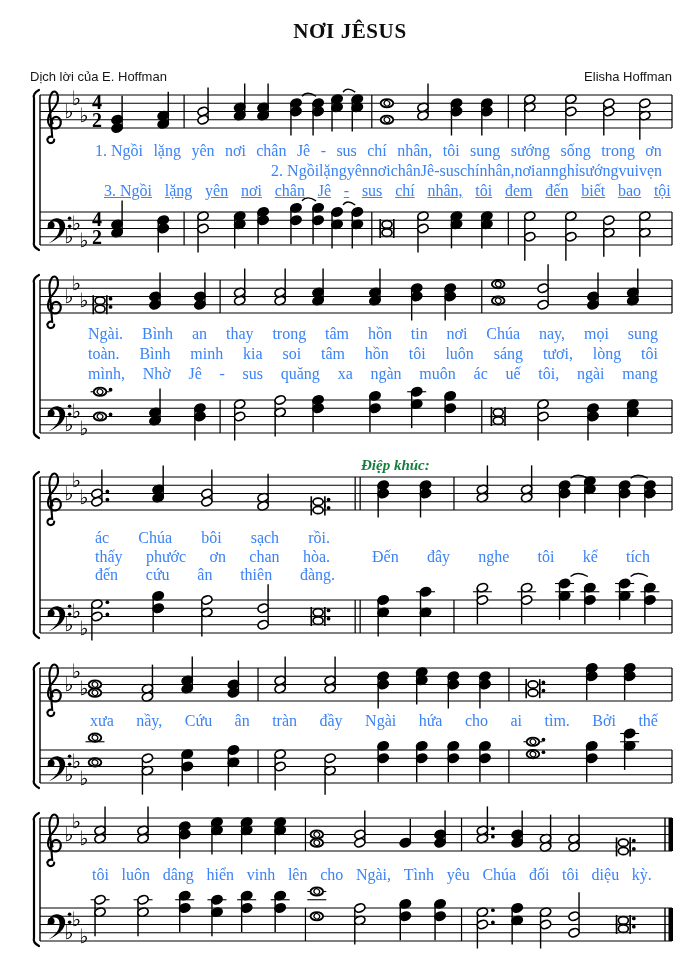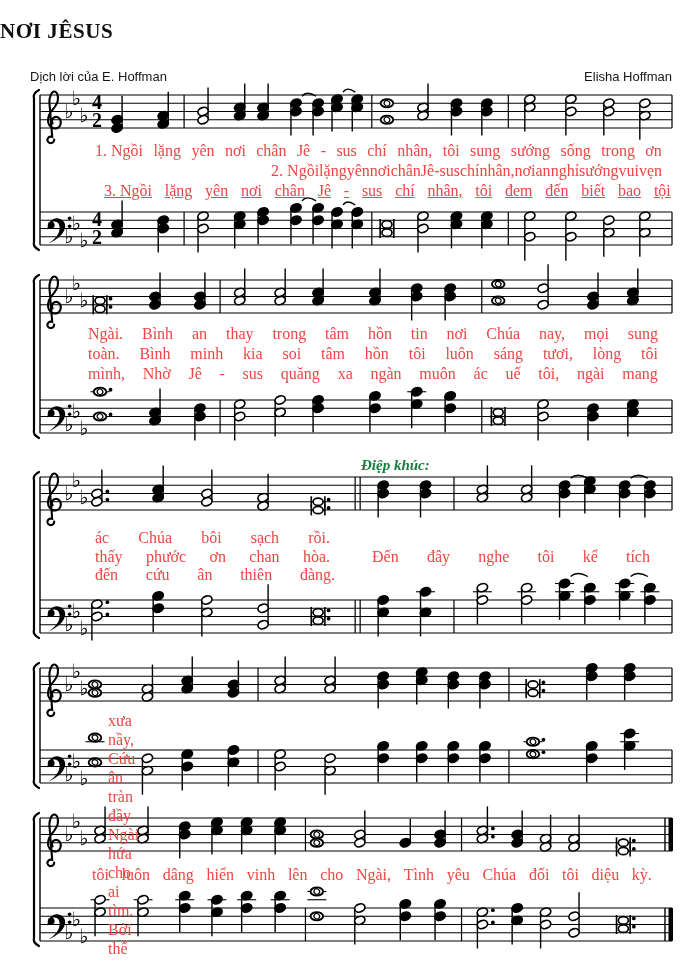--- a/index.html
+++ b/index.html
@@ -1,27 +1,27 @@
 <!DOCTYPE html>
 <html><head>
 <meta charset="utf-8">
 <style>
   html,body{margin:0;padding:0;background:#ffffff;}
   #page{position:relative;width:700px;height:966px;background:#fff;color:#111;
         font-family:"Liberation Serif",serif;overflow:hidden;}
-  .title{position:absolute;top:19px;left:0;width:100%;
+  .title{position:absolute;top:19px;left:0;width:100%;text-align:center;
          font:bold 21px "Liberation Serif",serif;letter-spacing:.6px;color:#0d0d0d;}
   .credit{position:absolute;top:56px;font:13px "Liberation Sans",sans-serif;color:#161616;margin-top:13px;}
   .credit.left{left:30px;}
   .credit.right{right:28px;}
   .chorus-label{position:absolute;left:361px;top:457px;
          font:bold italic 15px "Liberation Serif",serif;color:#15803d;}
   #score{position:absolute;left:0;top:0;}
   .lyrics-row{position:absolute;display:flex;justify-content:space-between;
-         font:16px "Liberation Serif",serif;color:#ef4444;white-space:nowrap;line-height:19px;}
+         font:16px "Liberation Serif",serif;color:#3b82f6;white-space:nowrap;line-height:19px;}
 </style>
 </head>
 <body>
 
 <div id="page">
   <div class="title">NƠI JÊSUS</div>
   <div class="credit left">Dịch lời của E. Hoffman</div>
   <div class="credit right">Elisha Hoffman</div>
   <svg id="score" width="700" height="966" viewBox="0 0 700 966">
       <g>
@@ -836,21 +836,21 @@
         <span>kể</span>
         <span>tích</span>
       </div>
       <div class="lyrics-row" style="left: 95px; top: 565px; width: 240px;">
         <span>đến</span>
         <span>cứu</span>
         <span>ân</span>
         <span>thiên</span>
         <span>đàng.</span>
       </div>
-      <div class="lyrics-row" style="left: 108px; top: 711px; width: 568px; flex-direction: column;">
+      <div class="lyrics-row" style="left: 90px; top: 711px; width: 568px;">
         <span>xưa</span>
         <span>nầy,</span>
         <span>Cứu</span>
         <span>ân</span>
         <span>tràn</span>
         <span>đầy</span>
         <span>Ngài</span>
         <span>hứa</span>
         <span>cho</span>
         <span>ai</span>

